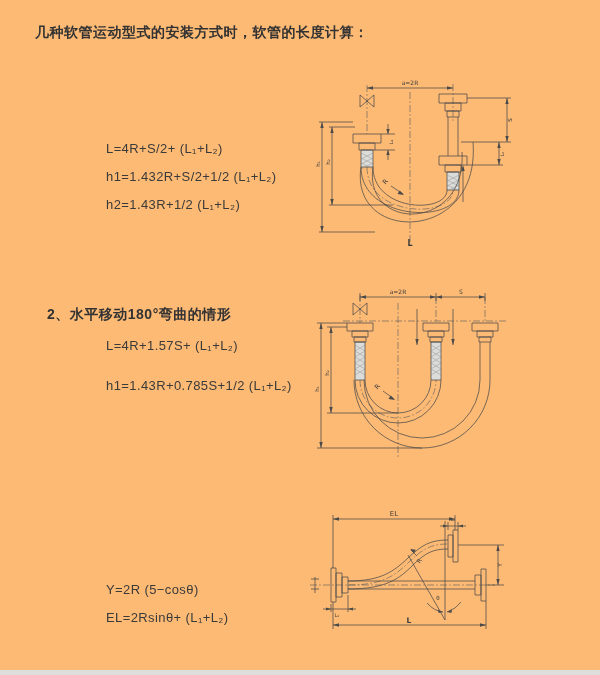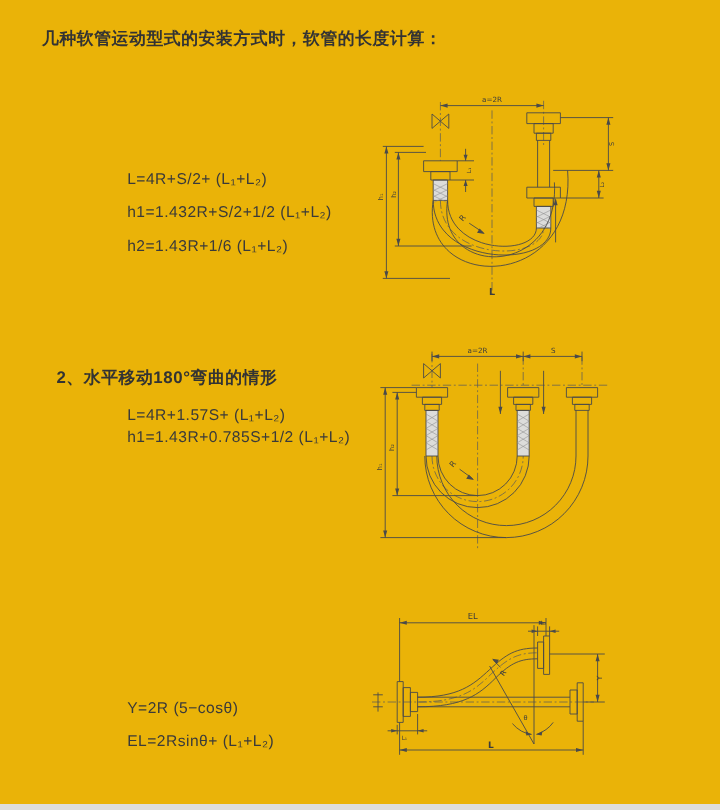--- a/index.html
+++ b/index.html
@@ -1,16 +1,16 @@
 <!DOCTYPE html>
 <html><head>
 <meta charset="utf-8">
 <style>
   html,body{margin:0;padding:0;background:#888;}
-  #page{position:relative;width:600px;height:675px;background:#eab308;overflow:hidden;
+  #page{position:relative;width:600px;height:675px;background:#fdba74;overflow:hidden;
         font-family:"Liberation Sans","DejaVu Sans",sans-serif;color:#383838;}
   .abs{position:absolute;}
   .title{font-size:14px;font-weight:600;letter-spacing:.5px;color:#333;}
   .heading{font-size:14px;font-weight:600;letter-spacing:.5px;color:#333;}
   .formula{font-size:13px;font-weight:400;letter-spacing:.4px;color:#3a3a3a;margin-left:32px;}
   svg .ln{fill:none;stroke:#4a4a4a;stroke-width:.75;}
   svg .cl{fill:none;stroke:#5a5a5a;stroke-width:.6;stroke-dasharray:7 2.2 1.6 2.2;}
   svg .ah{fill:#4a4a4a;stroke:none;}
   svg .ht{fill:none;stroke:#8c8c8c;stroke-width:.45;}
   svg .hose{fill:#dcdcda;stroke:#4a4a4a;stroke-width:.75;}
@@ -19,21 +19,21 @@
 </style>
 </head>
 <body>
 
 <div id="page">
 
   <div class="abs title" style="left:35px;top:24px;">几种软管运动型式的安装方式时，软管的长度计算：</div>
 
   <div class="abs formula" style="left:74px;top:141px;">L=4R+S/2+ (L₁+L₂)</div>
   <div class="abs formula" style="left:74px;top:169px;">h1=1.432R+S/2+1/2 (L₁+L₂)</div>
-  <div class="abs formula" style="left:74px;top:197px;">h2=1.43R+1/6 (L₁+L₂)</div>
+  <div class="abs formula" style="left:74px;top:197px;">h2=1.43R+1/2 (L₁+L₂)</div>
 
   <svg class="abs" style="left:315px;top:72px;" width="250" height="180" viewBox="0 0 250 180">
     <g>
       <path class="cl" d="M52,13 V62 M138,12 V50 M95,20 V176 M52,95 C52,146 138,147 138,118"></path>
     </g>
     <g>
       <path class="ln" d="M45,23 L52,29 L45,35 Z M59,23 L52,29 L59,35 Z"></path>
     </g>
     <g>
       <path class="hose" d="M46,78 h12 v17 h-12 z M132,100 h12 v18 h-12 z"></path>
@@ -71,21 +71,21 @@
     <text x="15" y="90" font-size="5.5" text-anchor="middle" transform="rotate(-90 15 90)">h₂</text>
     <text x="77.5" y="70" font-size="4.8" text-anchor="middle" transform="rotate(-90 77.5 70)">L₁</text>
     <text x="196.5" y="48" font-size="5.5" text-anchor="middle" transform="rotate(-90 196.5 48)">S</text>
     <text x="188.5" y="82" font-size="4.8" text-anchor="middle" transform="rotate(-90 188.5 82)">L₂</text>
     <text x="72" y="111" font-size="6.5" text-anchor="middle" transform="rotate(-50 72 111)">R</text>
     <text x="95" y="174" font-size="8" text-anchor="middle" font-weight="bold">L</text>
   </svg>
 
   <div class="abs heading" style="left:47px;top:306px;">2、水平移动180°弯曲的情形</div>
   <div class="abs formula" style="left:74px;top:338px;">L=4R+1.57S+ (L₁+L₂)</div>
-  <div class="abs formula" style="left:74px;top:356px;">h1=1.43R+0.785S+1/2 (L₁+L₂)</div>
+  <div class="abs formula" style="left:74px;top:378px;">h1=1.43R+0.785S+1/2 (L₁+L₂)</div>
 
   <svg class="abs" style="left:313px;top:285px;" width="277" height="178" viewBox="0 0 277 178">
     <g>
       <path class="cl" d="M47,10 V38 M85,18 V172 M123,12 V38 M172,12 V38 M30,36 H195
                           M47,95 A38,38 0 0 0 123,95"></path>
     </g>
     <g>
       <path class="ln" d="M40,18 L47,24 L40,30 Z M54,18 L47,24 L54,30 Z"></path>
     </g>
     <g>

